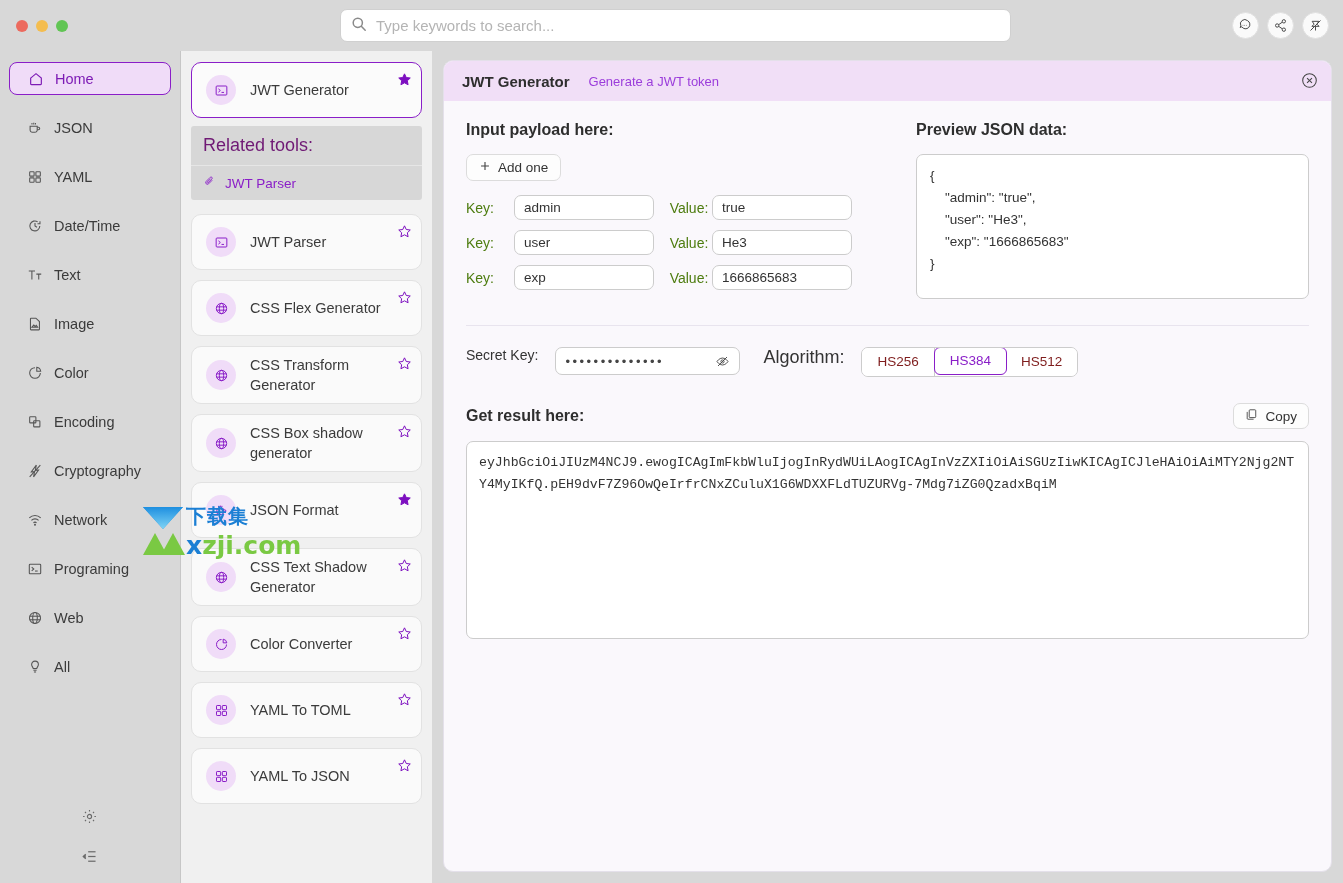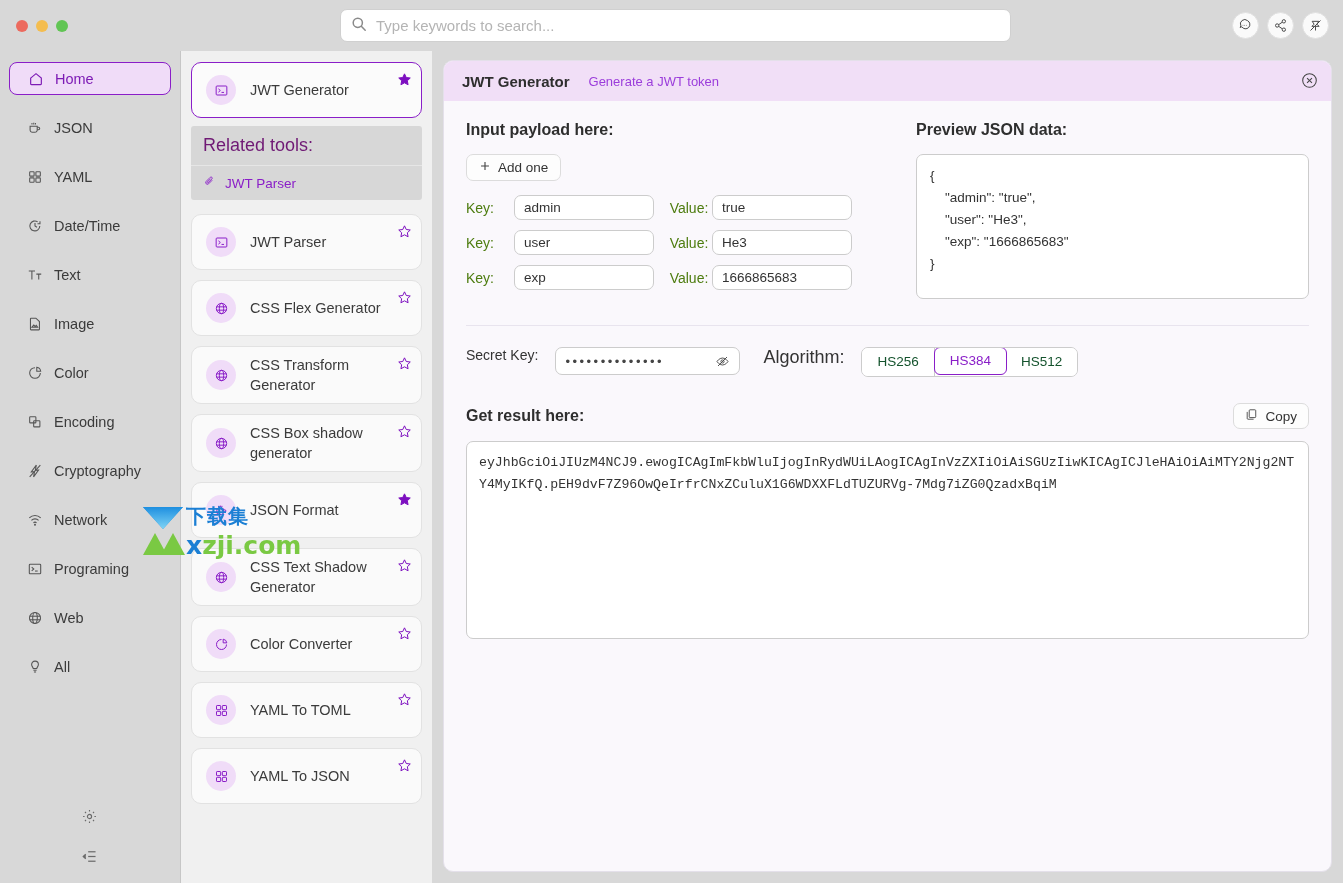--- a/index.html
+++ b/index.html
@@ -346,21 +346,21 @@
     border: 1px solid #cccccc;
     border-radius: 7px;
     overflow: hidden;
     background: #fff;
   }
   .algbtn {
     padding: 0 15px;
     height: 28px;
     line-height: 28px;
     font-size: 13.5px;
-    color: #14532d;
+    color: #7f1d1d;
     cursor: pointer;
     background: #fff;
     border-right: 1px solid #cccccc;
   }
   .algbtn:last-child { border-right: none; }
   .algbtn.active {
     color: #8a1ec8;
     border: 1.6px solid #8a1ec8;
     border-radius: 6px;
     height: 28px;

